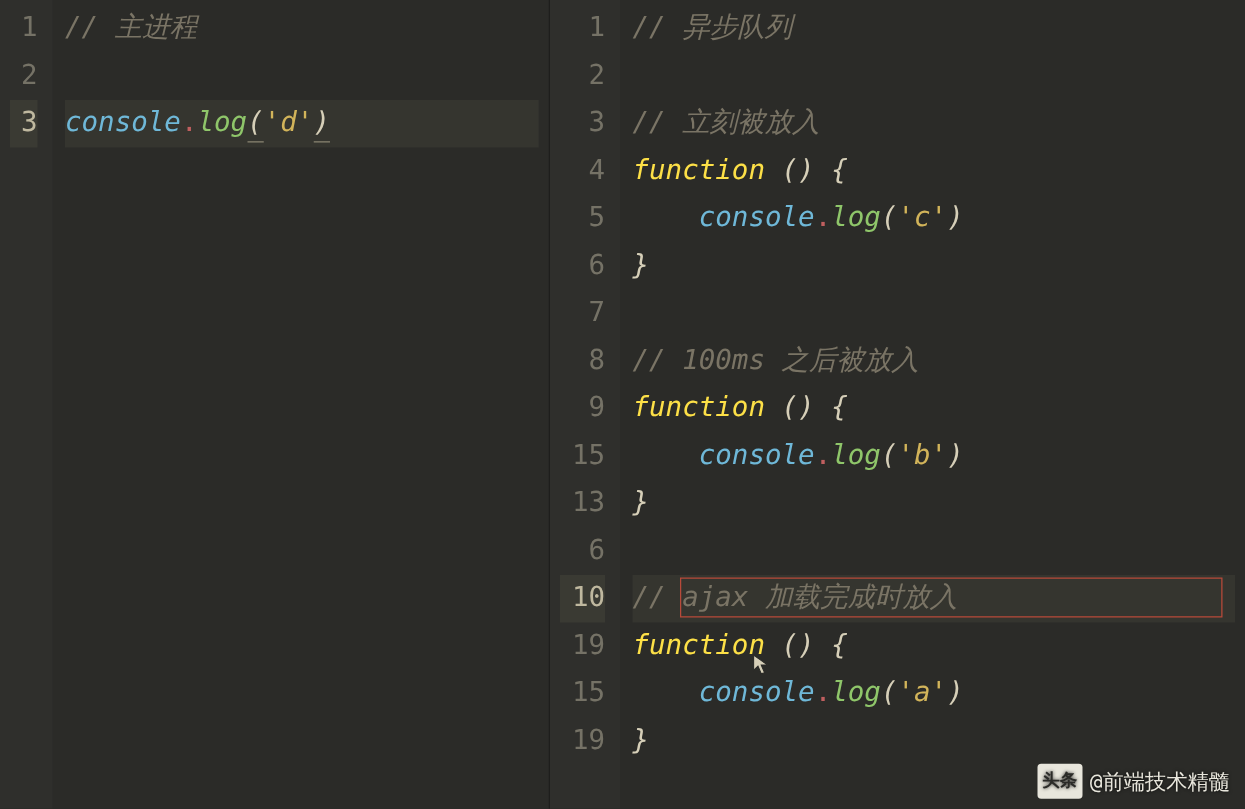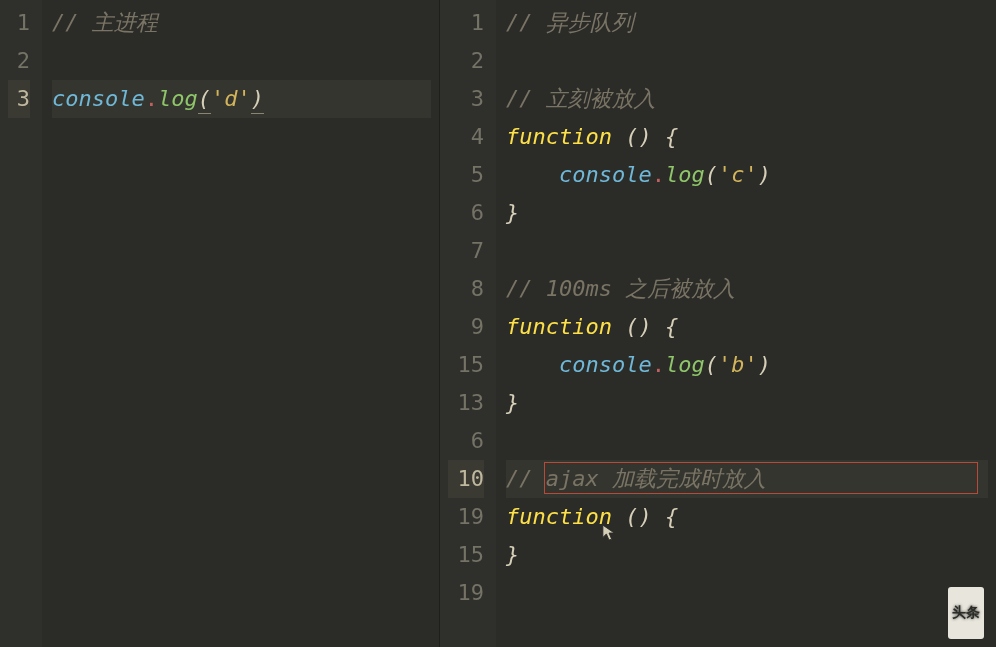--- a/index.html
+++ b/index.html
@@ -72,21 +72,21 @@
     text-shadow: 0 0 3px rgba(0,0,0,.8);
     display: flex;
     align-items: center;
     gap: 6px;
   }
   .wm-badge {
     background: #e8e6dc;
     color: #2b2b28;
     font-weight: bold;
     border-radius: 3px;
-    padding: 17px 4px;
+    padding: 5px 4px;
     font-size: 14px;
   }
 </style>
 </head>
 <body>
 
 <div class="pane pane-left">
   <div class="gutter" id="gutter-left">
       <div class="gline">1</div>
       <div class="gline">2</div>
@@ -109,18 +109,19 @@
       <div class="gline">15</div>
       <div class="gline">13</div>
       <div class="gline">6</div>
       <div class="gline hl">10</div>
       <div class="gline">19</div>
       <div class="gline">15</div>
       <div class="gline">19</div>
     </div>
   <div class="code" id="code-right"><div class="line"><span class="comment">// 异步队列</span></div><div class="line">&nbsp;</div><div class="line"><span class="comment">// 立刻被放入</span></div><div class="line"><span class="keyword">function</span> <span class="paren">()</span> <span class="brace">{</span></div><div class="line">    <span class="ident">console</span><span class="dot">.</span><span class="method">log</span><span class="paren ">(</span><span class="string">'c'</span><span class="paren ">)</span></div><div class="line"><span class="brace">}</span></div><div class="line">&nbsp;</div><div class="line"><span class="comment">// 100ms 之后被放入</span></div><div class="line"><span class="keyword">function</span> <span class="paren">()</span> <span class="brace">{</span></div><div class="line">    <span class="ident">console</span><span class="dot">.</span><span class="method">log</span><span class="paren ">(</span><span class="string">'b'</span><span class="paren ">)</span></div><div class="line"><span class="brace">}</span></div><div class="line">&nbsp;</div><div class="line hl"><span class="comment">// ajax 加载完成时放入</span><div class="red-box"></div></div><div class="line"><span class="keyword">function</span> <span class="paren">()</span> <span class="brace">{</span><span class="cursor-icon"><svg viewBox="0 0 16 20" width="14" height="18">
             <path d="M1 1 L1 15 L5 11 L8 18 L11 17 L8 10 L14 10 Z" fill="#d6cfb8" stroke="#2b2b28" stroke-width="1"></path>
-          </svg></span></div><div class="line"><span class="brace">}</span></div></div>
+          </svg></span></div><div class="line">    <span class="ident">console</span><span class="dot">.</span><span class="method">log</span><span class="paren ">(</span><span class="string">'a'</span><span class="paren ">)</span></div><div class="line"><span class="brace">}</span></div></div>
 </div>
 
 <div class="watermark">
   <span class="wm-badge">头条</span>
+  <span>@前端技术精髓</span>
 </div>
 
 </body></html>

